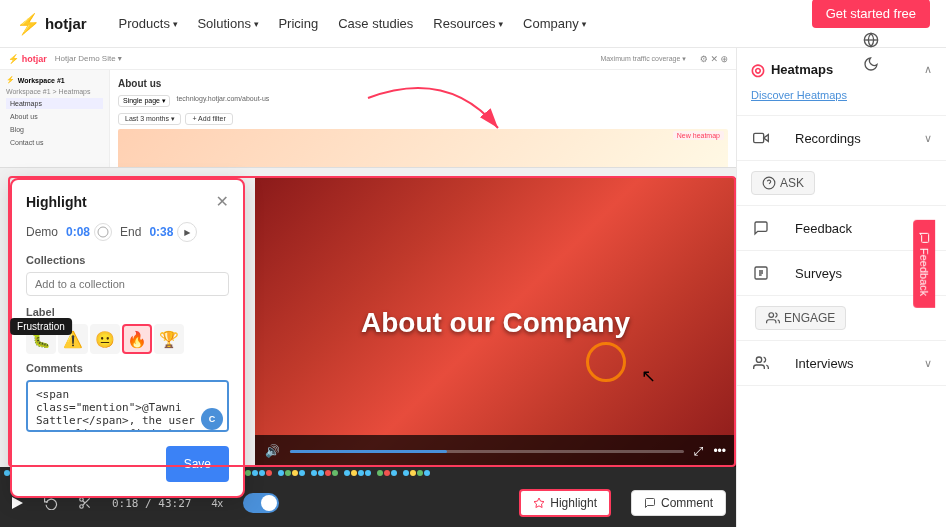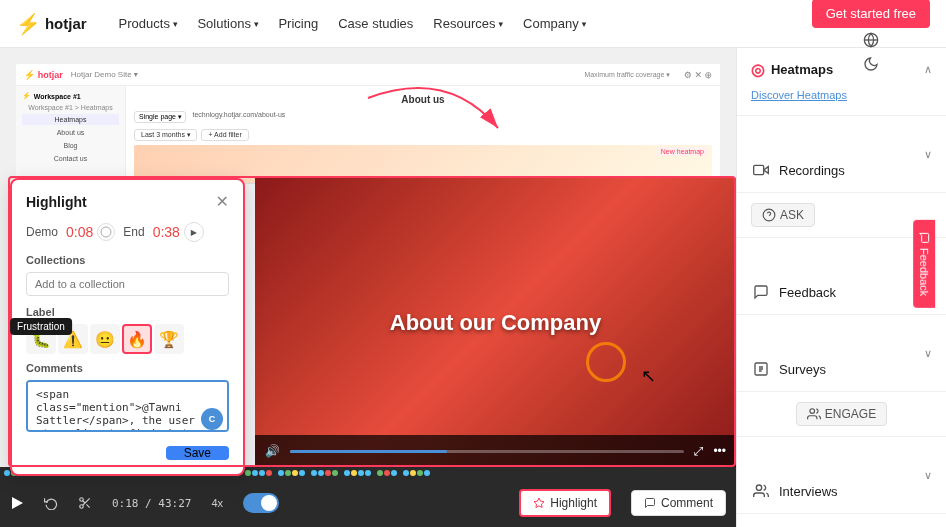--- a/index.html
+++ b/index.html
@@ -96,40 +96,39 @@
       flex: 1;
       background: #f0f0f0;
       position: relative;
       overflow: hidden;
     }
 
     
     .hotjar-mini {
       background: #fff;
       height: 120px;
-      margin: 16px;
+      margin: 0;
       position: relative;
       overflow: hidden;
       border-bottom: 1px solid #ddd;
     }
     .mini-nav {
       background: #fff;
       height: 22px;
       display: flex;
       align-items: center;
       padding: 0 8px;
       border-bottom: 1px solid #eee;
       gap: 8px;
     }
     .mini-logo { font-size: 9px; color: #fd3a5c; font-weight: 700; }
     .mini-demo-text { font-size: 8px; color: #888; }
     .mini-content {
       display: flex;
       height: calc(120px - 22px);
-      text-align: center;
     }
     .mini-sidebar {
       width: 110px;
       background: #f8f8f8;
       border-right: 1px solid #eee;
       padding: 6px;
     }
     .mini-sidebar-item { font-size: 7px; color: #555; padding: 2px 4px; margin-bottom: 2px; }
     .mini-sidebar-item.active { background: #eef; color: #333; }
     .mini-main {
@@ -202,21 +201,21 @@
       align-items: center;
       gap: 8px;
       margin-bottom: 12px;
     }
     .time-label { font-size: 12px; color: #555; }
     .time-input {
       display: flex;
       align-items: center;
       gap: 4px;
     }
-    .time-value { font-size: 14px; color: #ef4444; font-weight: 400; }
+    .time-value { font-size: 12px; color: #3b82f6; font-weight: 700; }
     .time-ctrl {
       width: 18px;
       height: 18px;
       border-radius: 50%;
       border: 1px solid #ddd;
       background: #fff;
       display: flex;
       align-items: center;
       justify-content: center;
       cursor: pointer;
@@ -301,24 +300,24 @@
       display: flex;
       align-items: center;
       justify-content: center;
       color: #fff;
       font-size: 9px;
       font-weight: 600;
     }
     .save-btn-row { display: flex; justify-content: flex-end; }
     .save-btn {
       background: #3b82f6;
-      color: #000000;
+      color: #ffffff;
       border: none;
       border-radius: 4px;
-      padding: 0 18px;
+      padding: 11px 18px;
       font-size: 12px;
       font-weight: 500;
       cursor: pointer;
     }
 
     
     .video-player {
       position: absolute;
       top: 130px;
       left: 255px;
@@ -333,21 +332,21 @@
     .video-content {
       width: 100%;
       height: 100%;
       background: linear-gradient(135deg, #8b1a1a 0%, #c0392b 30%, #e74c3c 50%, #c0392b 70%, #8b1a1a 100%);
       position: relative;
       display: flex;
       align-items: center;
       justify-content: center;
     }
     .video-overlay-text {
-      font-size: 22px;
+      font-size: 28px;
       font-weight: 700;
       color: #fff;
       text-shadow: 0 2px 4px rgba(0,0,0,0.5);
       z-index: 5;
     }
     .video-cursor {
       position: absolute;
       right: 80px;
       bottom: 80px;
       font-size: 18px;
@@ -480,22 +479,21 @@
     }
     .sidebar-item {
       display: flex;
       align-items: center;
       justify-content: space-between;
       cursor: pointer;
     }
     .sidebar-item-left {
       display: flex;
       align-items: center;
-      gap: 8px;
-      margin-top: 32px;
+      gap: 24px;
     }
     .sidebar-icon {
       width: 20px;
       height: 20px;
       display: flex;
       align-items: center;
       justify-content: center;
       font-size: 14px;
       color: #555;
     }
@@ -548,23 +546,22 @@
       background: #f5f5f5;
       border: 1px solid #e0e0e0;
       border-radius: 4px;
       padding: 4px 10px;
       font-size: 12px;
       color: #555;
       font-weight: 500;
       cursor: pointer;
     }
     .engage-section {
-      padding: 10px 2px;
+      padding: 10px 18px;
       border-bottom: 1px solid #f0f0f0;
-      text-align: center;
     }
     .engage-badge {
       display: inline-flex;
       align-items: center;
       gap: 4px;
       background: #f5f5f5;
       border: 1px solid #e0e0e0;
       border-radius: 4px;
       padding: 4px 10px;
       font-size: 12px;

